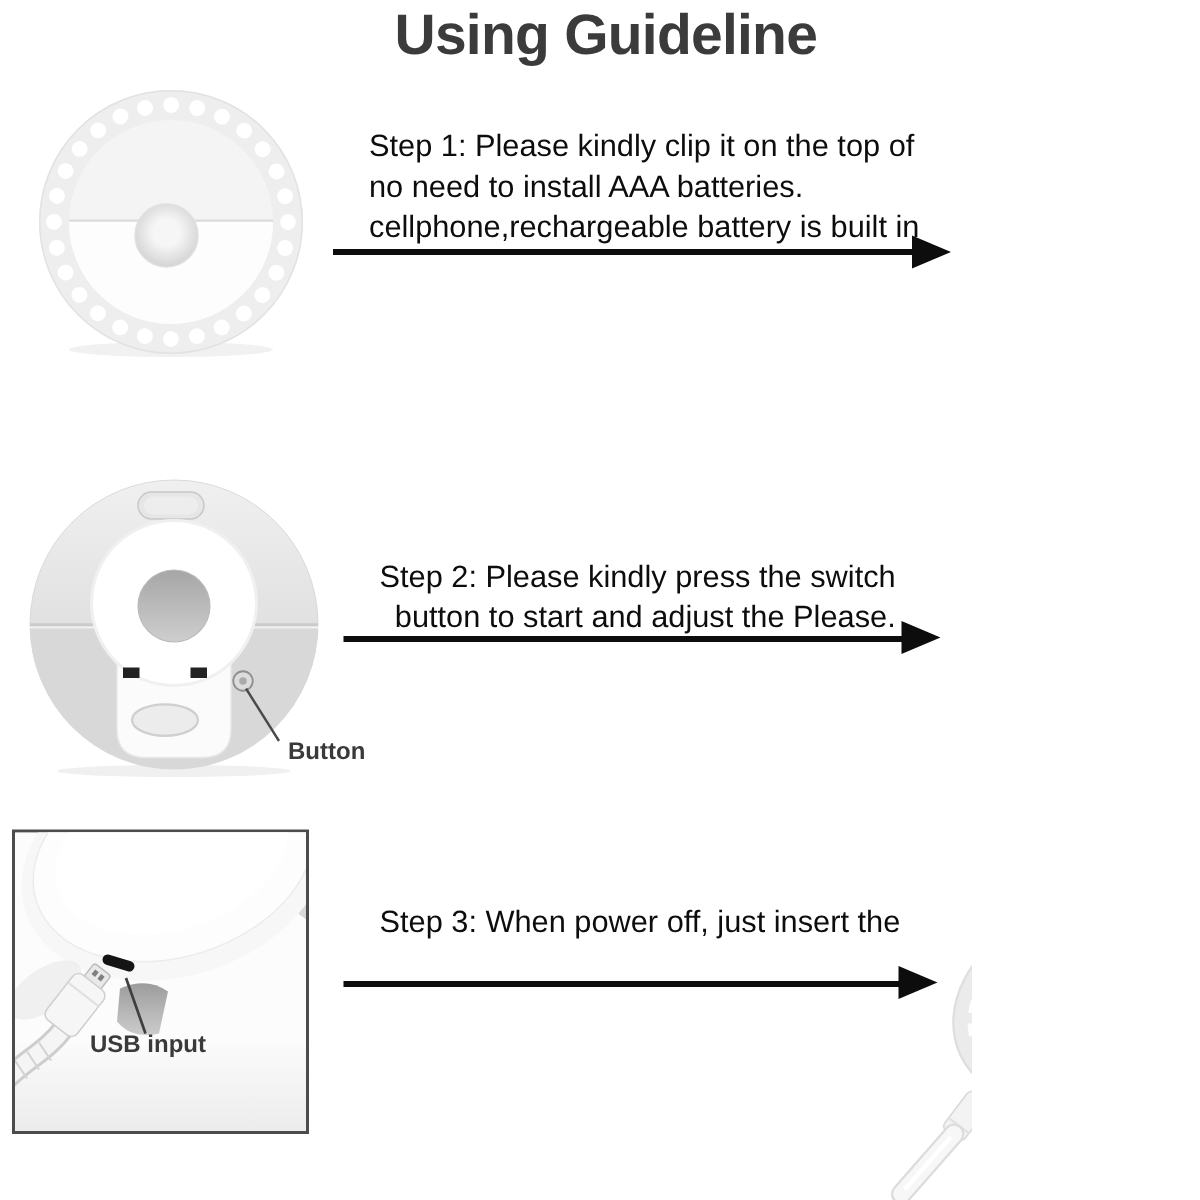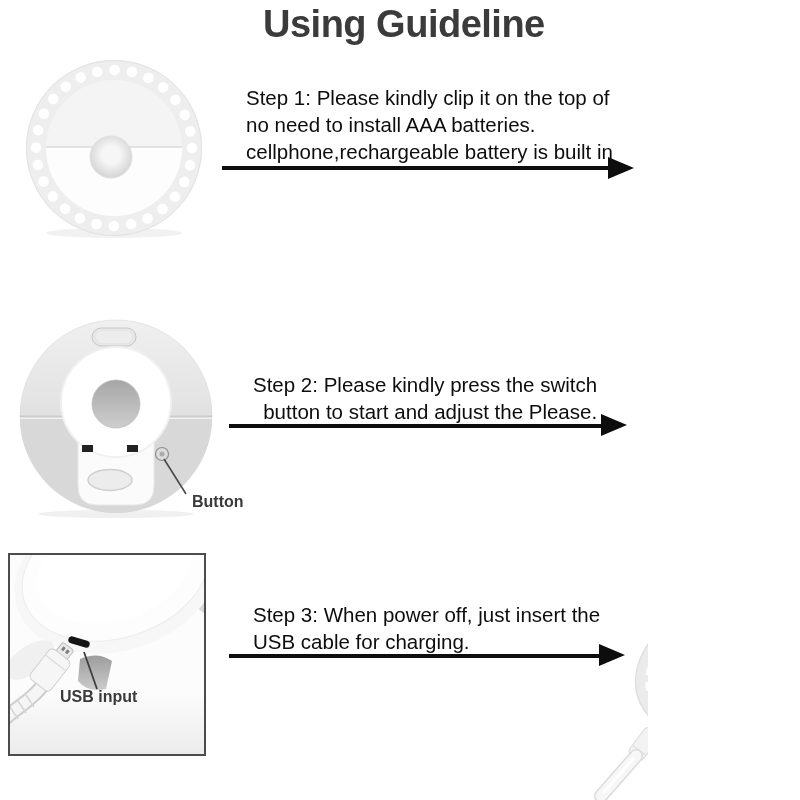--- a/index.html
+++ b/index.html
@@ -212,21 +212,20 @@
         <rect x="1" y="-27" width="3" height="4" fill="#808080"></rect>
         <rect x="-13" y="-19" width="26" height="38" rx="5" fill="#f6f6f6" stroke="#cfcfcf" stroke-width="1"></rect>
         <line x1="-13" y1="-9" x2="13" y2="-9" stroke="#e0e0e0" stroke-width="1.5"></line>
       </g>
     </svg>
   </div>
   <div class="callout usb-label">USB input</div>
 
   <div class="step-text step3">
     <div>Step 3: When power off, just insert the</div>
-    <div>USB cable for charging.</div>
   </div>
   <div class="arrow-line a3-line"></div>
   <div class="arrow-head a3-head"></div>
 
   <div class="img-box" style="left:578px;top:562px;width:222px;height:238px;">
     <svg width="222" height="238" viewBox="0 0 222 238">
       <path d="M95 170 Q115 162 138 170 L132 192 Q110 198 96 188 Z" fill="url(#wedgeGrad)"></path>
       <path d="M180 122 L200 130 L195 150 L178 143 Z" fill="#d6d6d6"></path>
       <path d="M84 162 L72 176" stroke="#dddddd" stroke-width="16" stroke-linecap="round"></path>
       <path d="M84 162 L72 176" stroke="#f0f0f0" stroke-width="13" stroke-linecap="round"></path>

